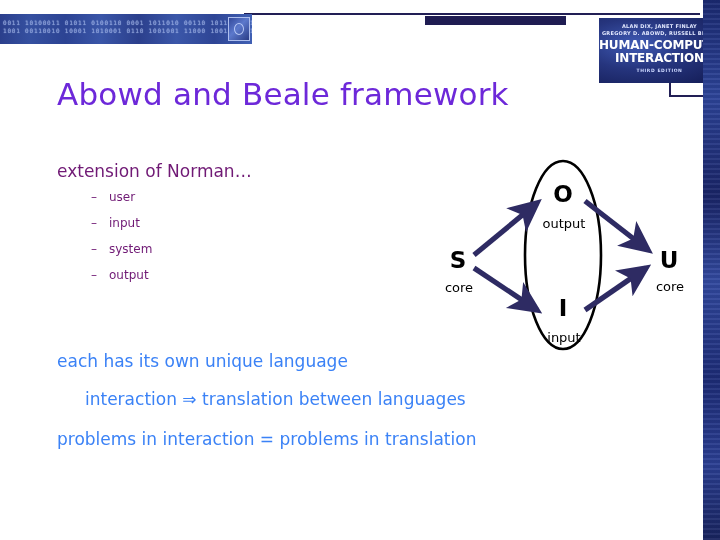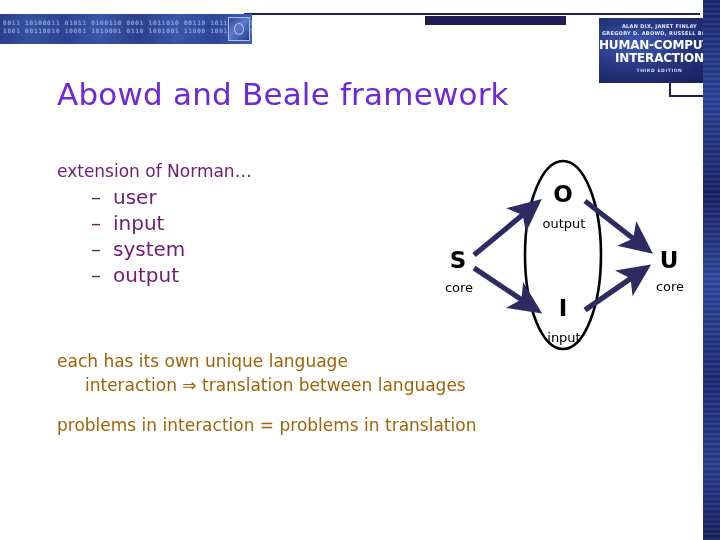--- a/index.html
+++ b/index.html
@@ -189,37 +189,37 @@
   }
   .body-text .line { white-space: nowrap; }
   .sub-list {
     margin: 0;
     padding: 0;
     list-style: none;
   }
   .sub-list li {
     padding-left: 34px;
     white-space: nowrap;
-    font-size: 20px;
+    font-size: 12px;
     line-height: 26px;
   }
   .sub-list li .dash { margin-right: 12px; }
 
   .lower-text {
     position: absolute;
     left: 57px;
     top: 349px;
     font-size: 17px;
-    color: #a16207;
+    color: #3b82f6;
   }
   .lower-text .l1 { white-space: nowrap; line-height: 24px; }
   .lower-text .l2 {
     white-space: nowrap;
     padding-left: 28px;
-    margin-top: 0;
+    margin-top: 14px;
     line-height: 24px;
   }
   .lower-text .l3 {
     white-space: nowrap;
     margin-top: 16px;
     line-height: 24px;
   }
 
   
   .diagram {

